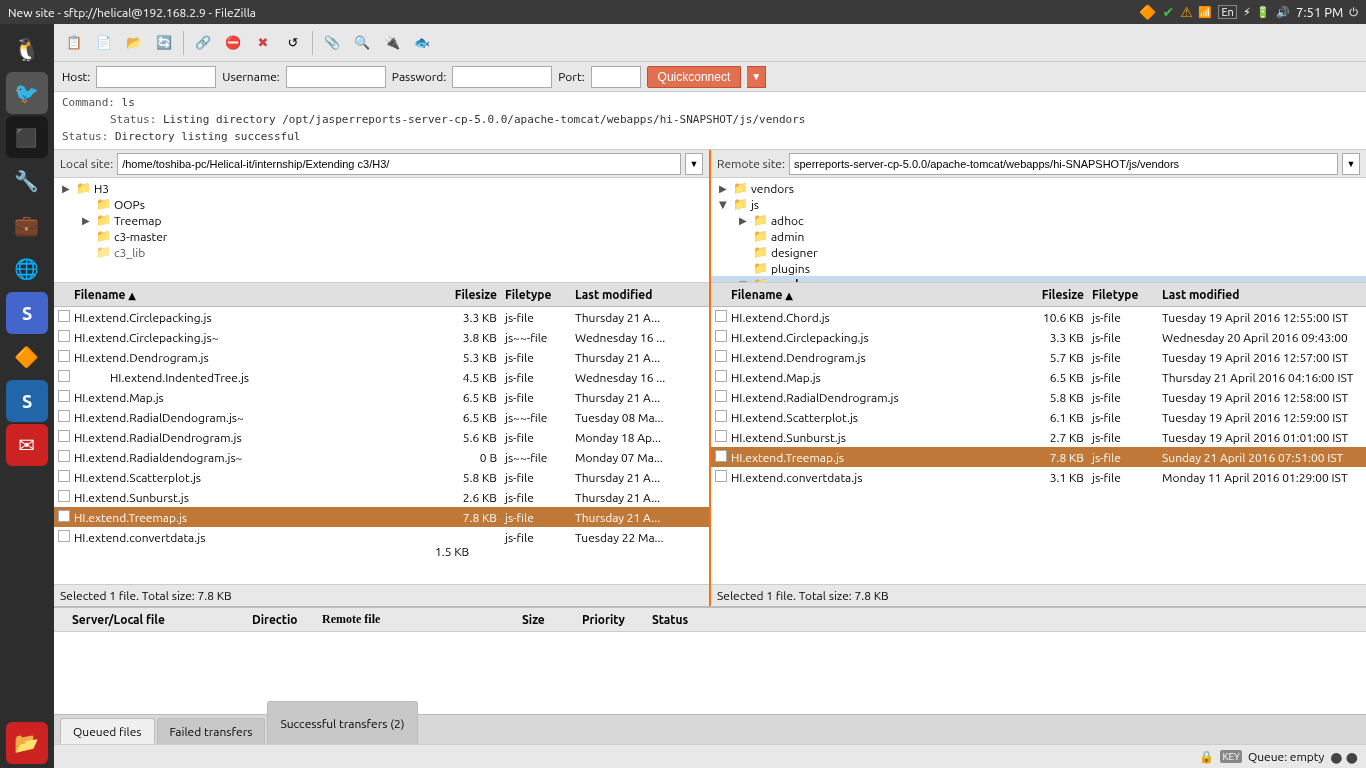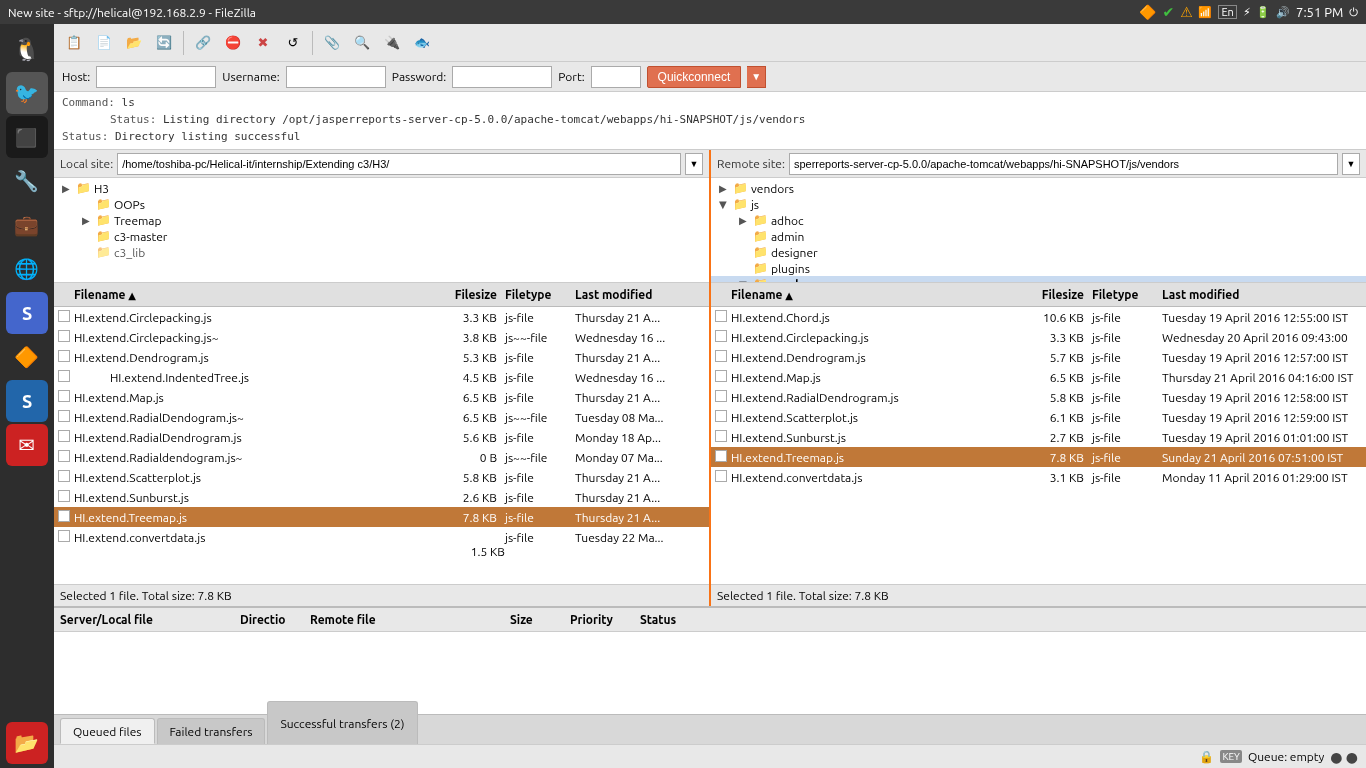--- a/index.html
+++ b/index.html
@@ -205,21 +205,21 @@
                 <div style="display: flex; align-items: center; padding: 1px 4px; height: 20px; cursor: pointer; font-size: 12px; border-bottom: none; background: rgb(192, 120, 56); color: white;">
     <div style="width:16px;flex-shrink:0;"><span style="width:12px;height:12px;border:1px solid #aaa;background:white;display:inline-block;"></span></div>
     <div style="flex:1;min-width:0;overflow:hidden;text-overflow:ellipsis;white-space:nowrap;">HI.extend.Treemap.js</div>
     <div style="width:70px;text-align:right;padding-right:8px;white-space:nowrap;">7.8 KB</div>
     <div style="width:70px;white-space:nowrap;">js-file</div>
     <div style="width:130px;white-space:nowrap;overflow:hidden;">Thursday 21 A...</div>
   </div>
                 <div style="display: flex; align-items: center; padding: 1px 4px; height: 20px; cursor: pointer; font-size: 12px; border-bottom: none;">
     <div style="width:16px;flex-shrink:0;"><span style="width:12px;height:12px;border:1px solid #aaa;background:white;display:inline-block;"></span></div>
     <div style="flex:1;min-width:0;overflow:hidden;text-overflow:ellipsis;white-space:nowrap;">HI.extend.convertdata.js</div>
-    <div style="width:70px;text-align:right;white-space:nowrap;margin-top:28px;">1.5 KB</div>
+    <div style="width:70px;text-align:left;white-space:nowrap;margin-top:28px;">1.5 KB</div>
     <div style="width:70px;white-space:nowrap;">js-file</div>
     <div style="width:130px;white-space:nowrap;overflow:hidden;">Tuesday 22 Ma...</div>
   </div>
               </div>
           </div>
 
           <div style="background:#e8e8e8;border-top:1px solid #ccc;padding:2px 6px;font-size:12px;height:22px;display:flex;align-items:center;flex-shrink:0;">
             <span>Selected 1 file. Total size: 7.8 KB</span>
           </div>
         </div>
@@ -351,24 +351,24 @@
           </div>
 
           <div style="background:#e8e8e8;border-top:1px solid #ccc;padding:2px 6px;font-size:12px;height:22px;display:flex;align-items:center;flex-shrink:0;">
             <span>Selected 1 file. Total size: 7.8 KB</span>
           </div>
         </div>
       </div>
 
       <div style="height:108px;background:#f5f5f5;border-top:2px solid #bbb;display:flex;flex-direction:column;flex-shrink:0;">
 
-        <div style="display:flex;padding:2px 6px;background:#e8e8e8;border-bottom:1px solid #ccc;font-size:12px;font-weight:bold;height:24px;align-items:center;">
+        <div style="display:flex;padding:2px 18px;background:#e8e8e8;border-bottom:1px solid #ccc;font-size:12px;font-weight:bold;height:24px;align-items:center;">
           <div style="width:180px;"><span>Server/Local file</span></div>
           <div style="width:70px;"><span>Directio</span></div>
-          <div style="width:200px;"><span>Remote file</span></div>
+          <div style="width:200px;font-family:Liberation Serif, serif;"><span>Remote file</span></div>
           <div style="width:60px;"><span>Size</span></div>
           <div style="width:70px;"><span>Priority</span></div>
           <div style="width:80px;"><span>Status</span></div>
         </div>
 
         <div style="flex:1;background:white;"></div>
       </div>
 
       <div style="background:#d8d8d8;border-top:1px solid #bbb;display:flex;align-items:flex-end;padding:0 6px;height:30px;gap:2px;flex-shrink:0;">
         <div style="padding:4px 12px;font-size:12px;background:#f0f0f0;border:1px solid #bbb;border-bottom:1px solid #f0f0f0;cursor:pointer;border-radius:3px 3px 0 0;height:26px;display:flex;align-items:center;">

